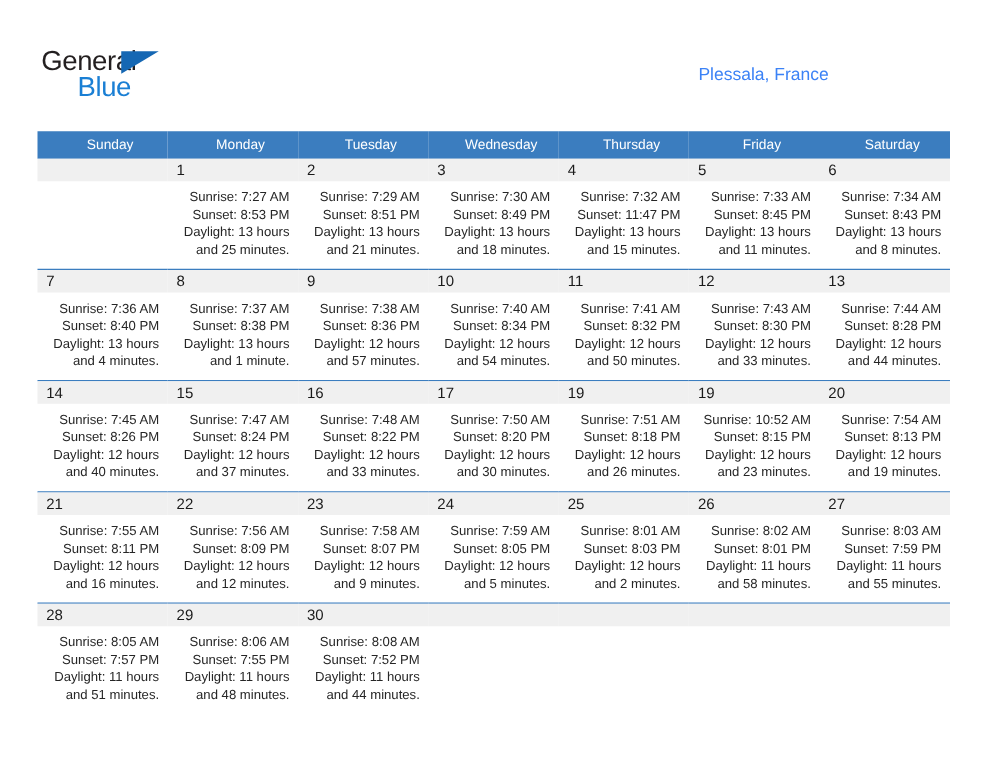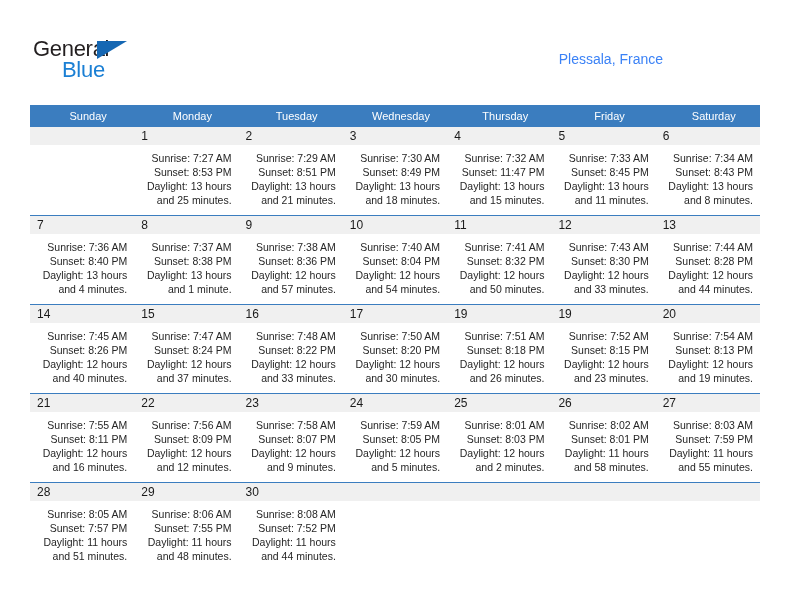--- a/index.html
+++ b/index.html
@@ -282,21 +282,21 @@
                 <div>Daylight: 12 hours</div>
                 <div>and 57 minutes.</div>
               </div>
             </div>
           </td>
           <td>
             <div class="daycell">
               <div class="daynum-band">10</div>
               <div class="details">
                 <div>Sunrise: 7:40 AM</div>
-                <div>Sunset: 8:04 PM</div>
+                <div>Sunset: 8:34 PM</div>
                 <div>Daylight: 12 hours</div>
                 <div>and 54 minutes.</div>
               </div>
             </div>
           </td>
           <td>
             <div class="daycell">
               <div class="daynum-band">11</div>
               <div class="details">
                 <div>Sunrise: 7:41 AM</div>
@@ -382,21 +382,21 @@
                 <div>Sunset: 8:18 PM</div>
                 <div>Daylight: 12 hours</div>
                 <div>and 26 minutes.</div>
               </div>
             </div>
           </td>
           <td>
             <div class="daycell">
               <div class="daynum-band">19</div>
               <div class="details">
-                <div>Sunrise: 7:52 AM</div>
+                <div>Sunrise: 10:52 AM</div>
                 <div>Sunset: 8:15 PM</div>
                 <div>Daylight: 12 hours</div>
                 <div>and 23 minutes.</div>
               </div>
             </div>
           </td>
           <td>
             <div class="daycell">
               <div class="daynum-band">20</div>
               <div class="details">

